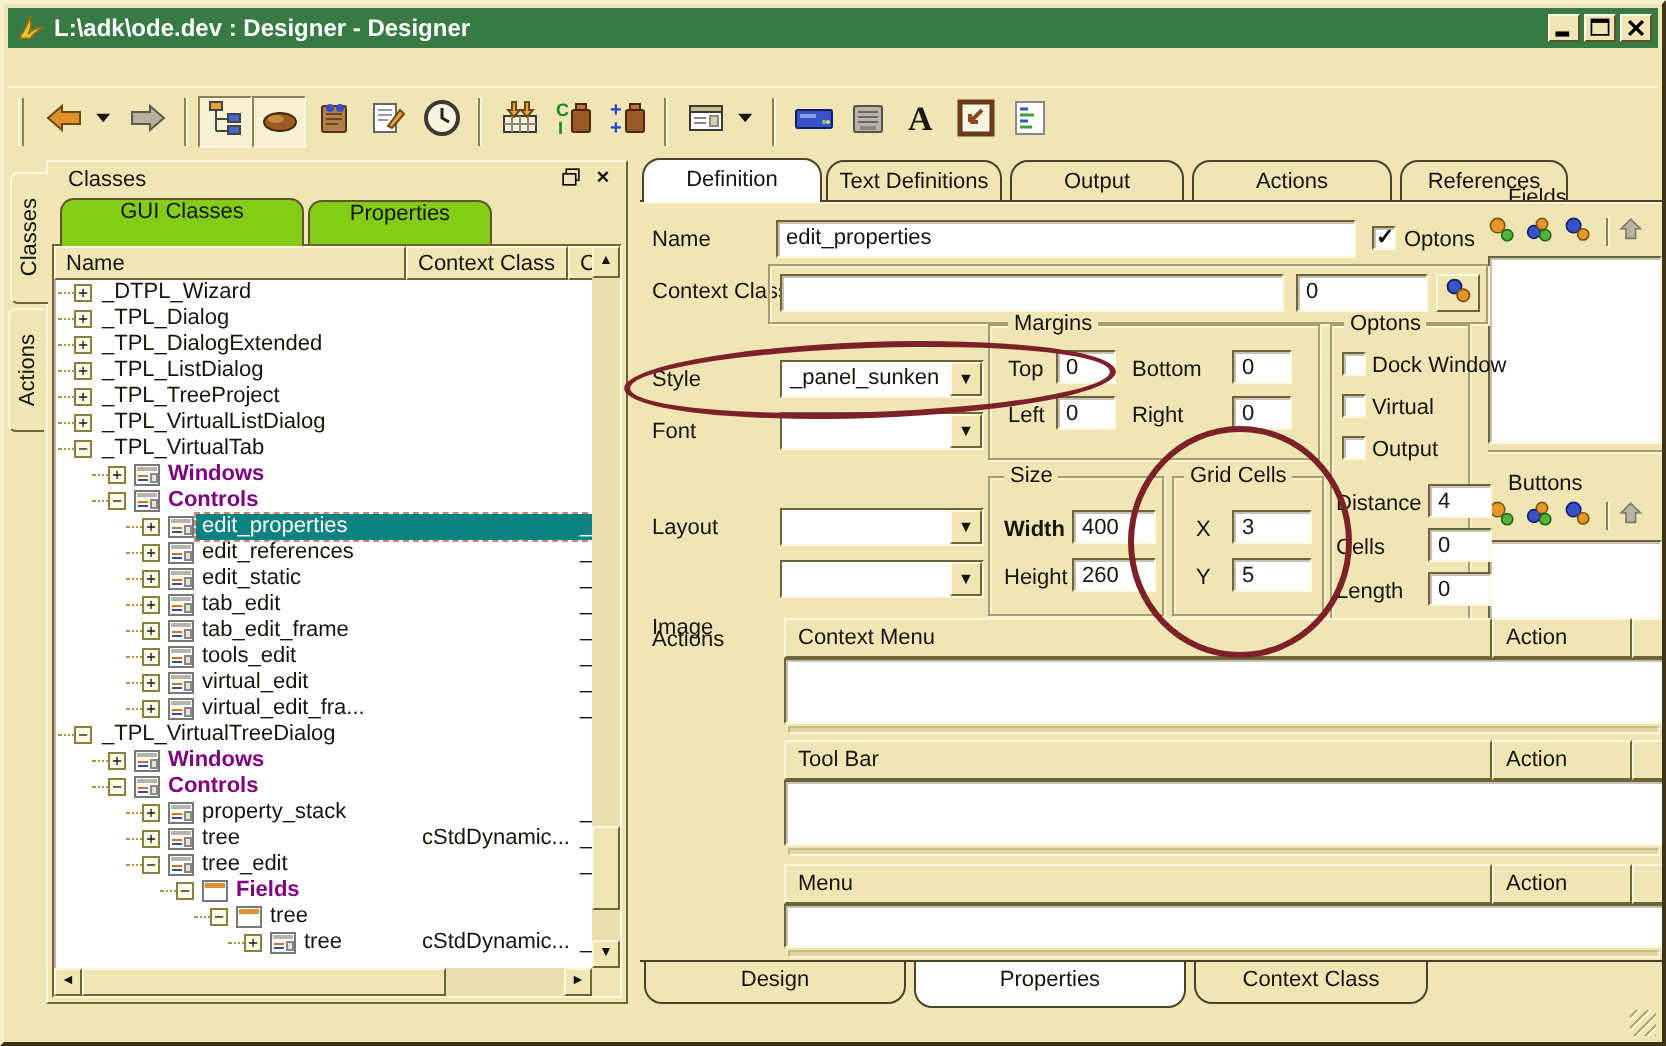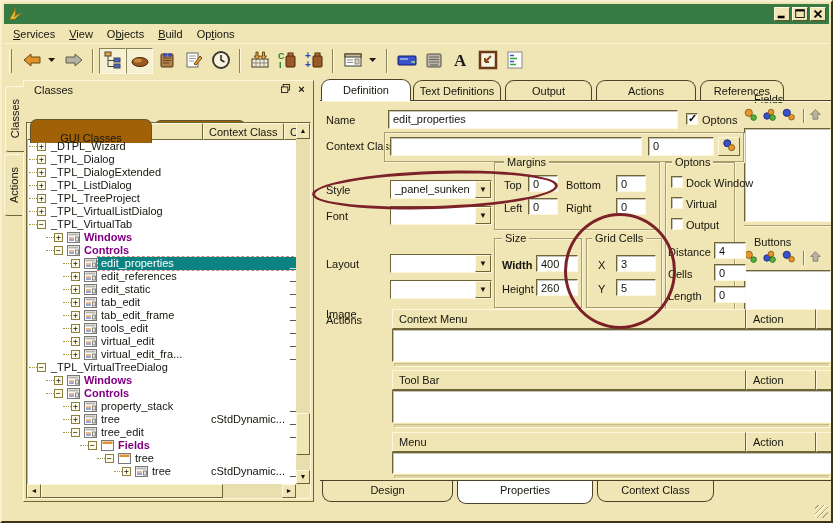--- a/index.html
+++ b/index.html
@@ -26,22 +26,22 @@
   
   .vtab{position:absolute;left:2px;width:18px;background:#f0e5b5;border:1px solid;
     border-color:#fff8dc #6e6536 #6e6536 #fff8dc;border-right:none;border-radius:4px 0 0 4px;
     display:flex;align-items:center;justify-content:center;}
   .vtab span{writing-mode:vertical-rl;transform:rotate(180deg);white-space:nowrap;}
   
   .classes-panel{position:absolute;left:21px;top:78px;width:291px;height:422px;background:#f0e5b5;
     border:1px solid;border-color:#fff8dc #6e6536 #6e6536 #fff8dc;}
   .cp-title{position:absolute;left:10px;top:3px;}
   .cp-tool{position:absolute;top:2px;width:15px;height:14px;text-align:center;line-height:13px;font-weight:bold;}
-  .cp-tab{position:absolute;top:19px;height:22px;background:#a16207;border:1px solid #5f5630;border-bottom:none;
-    border-radius:7px 7px 0 0;text-align:center;padding-top:12px;margin-top:20px;}
+  .cp-tab{position:absolute;top:19px;height:22px;background:#84cc16;border:1px solid #5f5630;border-bottom:none;
+    border-radius:7px 7px 0 0;text-align:center;padding-top:0;}
   .cp-tab.active{top:18px;height:24px;z-index:2;}
   .listbox{position:absolute;left:2px;top:41px;right:2px;bottom:2px;background:#fff;
     border:1px solid;border-color:#6e6536 #fff8dc #fff8dc #6e6536;box-shadow:inset 1px 1px 0 rgba(60,50,20,.35);}
   .col-hdr{position:absolute;top:0;height:17px;background:#f0e5b5;border:1px solid;
     border-color:#fff8dc #6e6536 #6e6536 #fff8dc;padding:2px 0 0 5px;overflow:hidden;white-space:nowrap;}
   .tree-rows{position:absolute;left:0;top:17px;right:14px;bottom:14px;overflow:hidden;}
   .trow{position:absolute;left:0;height:13px;width:100%;}
   .trow .lbl{position:absolute;top:0;line-height:13px;white-space:nowrap;z-index:2;}
   .exp{position:absolute;width:9px;height:9px;top:2px;border:1px solid #8a7f3f;background:#fdfaе8;
     background:#fdfae8;font:8px/7px "DejaVu Sans Mono",monospace;text-align:center;z-index:2;}
@@ -93,47 +93,41 @@
 </style>
 </head>
 <body>
 
 <div class="window">
 
   <div class="titlebar">
     <span><svg width="16" height="16" viewBox="0 0 18 18">
           <path d="M3 16 C6 10 8 9 9 3 C10 9 9.5 11 8 13.5 C11 10.5 14 9.5 17 9.5 C13 11.5 11 13.5 9 16 Z" fill="#e8c431" stroke="#8a7210"></path>
         </svg></span>
+    <span class="title-text">L:\adk\ode.dev : Designer - Designer</span>
     <span class="win-controls">
       <span class="wbtn">
           <svg width="12" height="12" viewBox="0 0 14 14">
             <rect x="2" y="9" width="8" height="3" fill="#000"></rect>
           </svg>
         </span>
       <span class="wbtn">
           <svg width="12" height="12" viewBox="0 0 14 14">
             <rect x="2" y="2" width="10" height="9" fill="none" stroke="#000"></rect>
             <rect x="2" y="2" width="10" height="2" fill="#000"></rect>
           </svg>
         </span>
       <span class="wbtn">
           <svg width="12" height="12" viewBox="0 0 14 14">
             <path d="M3 3 L11 11 M11 3 L3 11" stroke="#000" stroke-width="2"></path>
           </svg>
         </span>
     </span>
   </div>
 
-  <div class="menubar" id="menubar">
-      <span class="menu-item"><u>S</u>ervices</span>
-      <span class="menu-item"><u>V</u>iew</span>
-      <span class="menu-item">O<u>b</u>jects</span>
-      <span class="menu-item"><u>B</u>uild</span>
-      <span class="menu-item">Op<u>t</u>ions</span>
-    </div>
   <div class="toolbar" id="toolbar">
       <span class="tgrip"></span>
       <span class="tbtn">
         <span><svg width="20" height="20" viewBox="0 0 20 20">
             <path d="M2 10 L9 4 V7 H18 V13 H9 V16 Z" fill="#e0922a" stroke="#6b4a10"></path>
           </svg></span>
       </span>
       <span class="tbtn narrow">
         <span><svg width="14" height="16" viewBox="0 0 20 20">
             <path d="M3 7 L13 7 L8 13 Z" fill="#1a1a12"></path>

